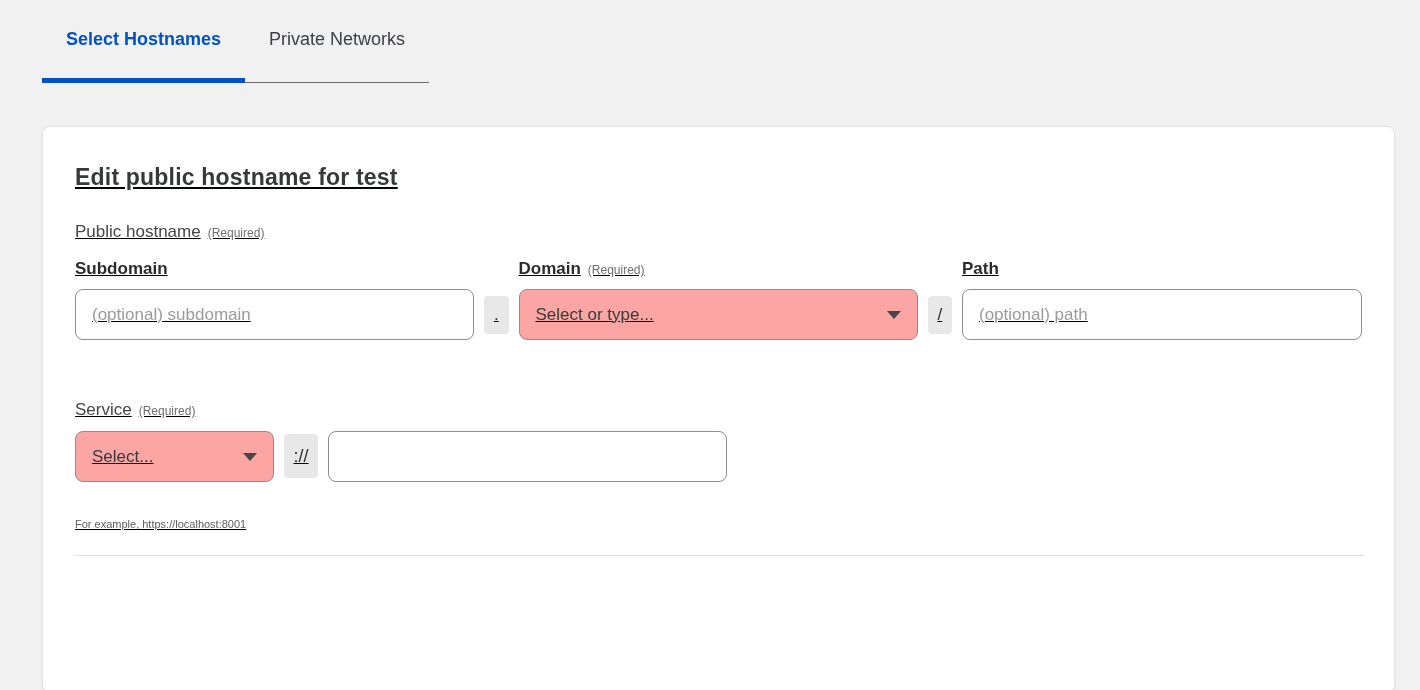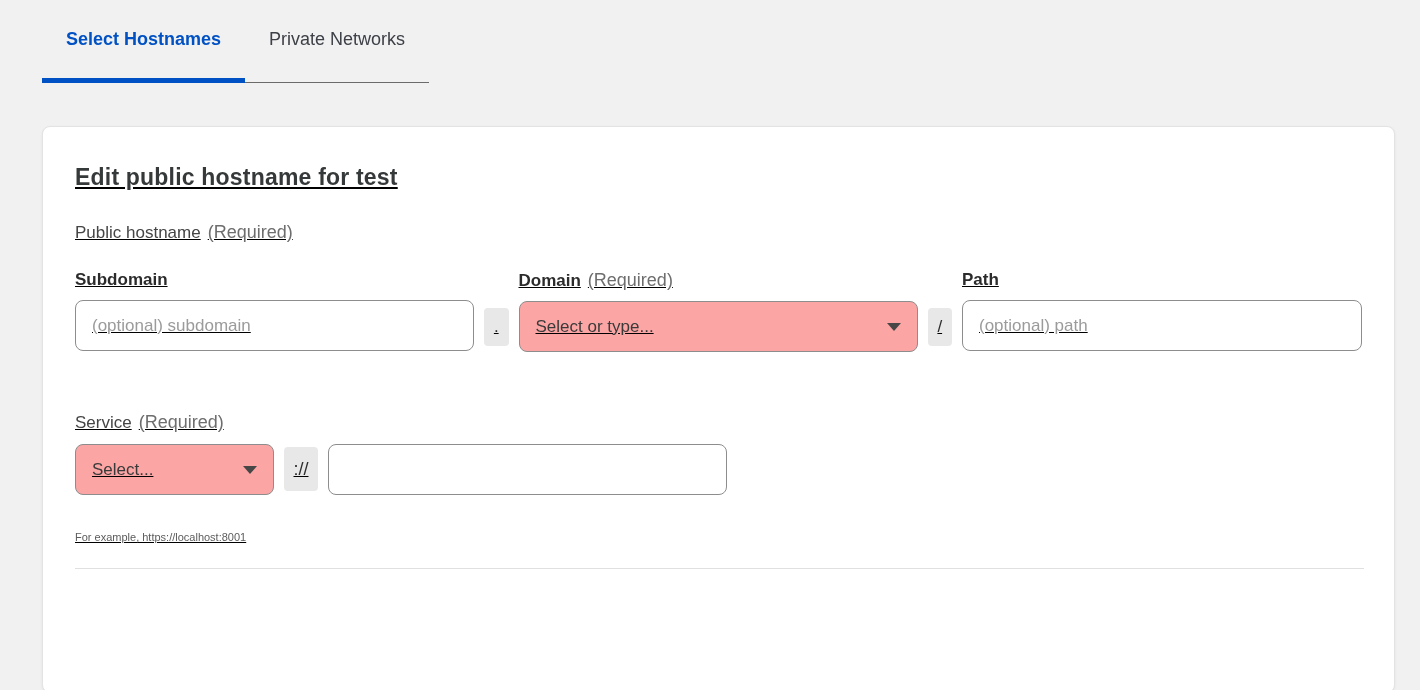--- a/index.html
+++ b/index.html
@@ -51,33 +51,33 @@
     color: #36393a;
     letter-spacing: 0.2px;
   }
 
   .section-label {
     margin-top: 31px;
     font-size: 17px;
     color: #454545;
   }
   .required-note {
-    font-size: 18px;
+    font-size: 12px;
     color: #6e6e6e;
     margin-left: 7px;
   }
 
   
   .field-row {
     display: flex;
     column-gap: 10px;
     margin-top: 17px;
     align-items: flex-start;
   }
-  .field-group { display: flex; flex-direction: column; margin-top: 10px; }
+  .field-group { display: flex; flex-direction: column; }
   .field-label {
     font-size: 17px;
     font-weight: bold;
     color: #2b2b2b;
     margin-bottom: 10px;
     white-space: nowrap;
   }
   .field-label .required-note { font-weight: normal; }
 
   .text-input {

